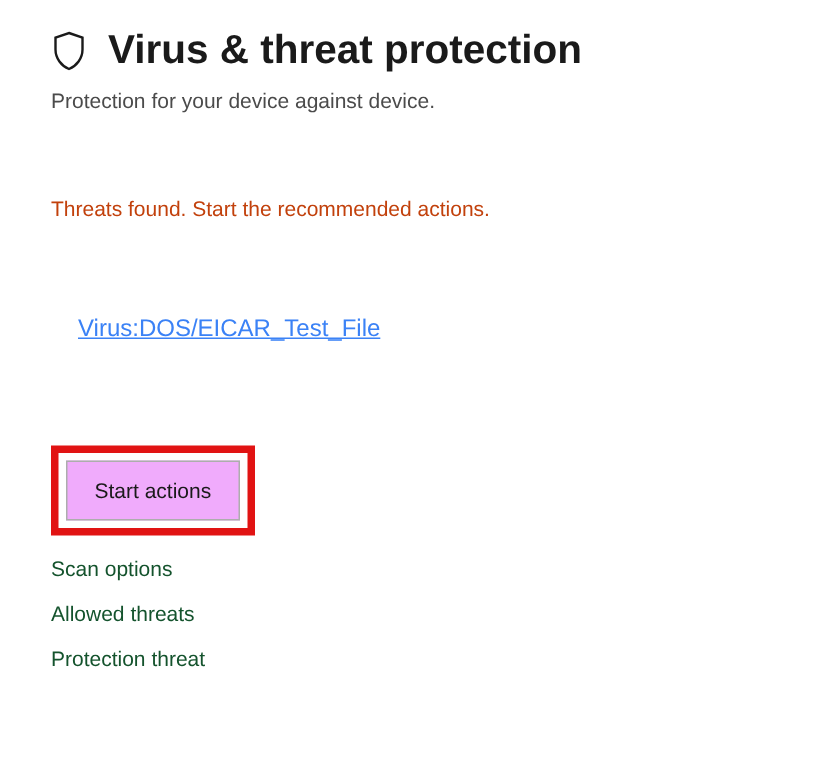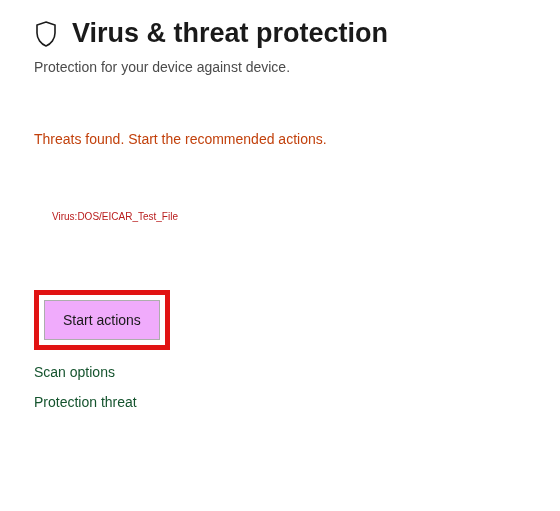--- a/index.html
+++ b/index.html
@@ -16,21 +16,21 @@
     .shield-icon svg { width: 24px; height: 28px; }
     .page-title { font-size: 27px; font-weight: 700; color: #1a1a1a; }
     .page-subtitle { font-size: 14px; color: #4b4b4b; margin-top: 10px; }
     .section { margin-top: 56px; }
     .section-header-row { display: flex; align-items: center; gap: 14px; }
     .history-icon { width: 20px; height: 20px; display: inline-flex; align-items: center; justify-content: center; position: relative; }
     .history-icon svg { width: 20px; height: 20px; }
     .mini-shield { position: absolute; right: -2px; bottom: -2px; width: 11px; height: 12px; }
     .section-title { font-size: 19px; font-weight: 600; }
     .section-subtitle { font-size: 14px; color: #c2410c; margin-top: 8px; }
-    .threat-item { margin-top: 64px; margin-left: 18px; font-size: 10px; color: #b91c1c; }
+    .threat-item { margin-top: 64px; margin-left: 18px; font-size: 16px; color: #3b82f6; text-decoration: underline; }
     .actions { margin-top: 68px; }
     .highlight-box { border: 5px solid #e11313; display: inline-block; padding: 5px; }
     .start-btn {
       font-family: inherit; font-size: 14px;
       background: #f0abfc; border: 1px solid #adadad;
       padding: 11px 18px; cursor: pointer; color: #1a1a1a;
     }
     .links { margin-top: 14px; }
     .link { display: block; font-size: 14px; color: #14532d; margin-top: 14px; cursor: pointer; }
     .link:first-child { margin-top: 0; }
@@ -54,16 +54,17 @@
   <div class="threat-item">
     <span>Virus:DOS/EICAR_Test_File</span>
   </div>
 
   <div class="actions">
     <span class="highlight-box">
       <button class="start-btn">Start actions</button>
     </span>
     <div class="links">
       <a class="link">Scan options</a>
+      <a class="link">Allowed threats</a>
       <a class="link">Protection threat</a>
     </div>
   </div>
 </div>
 
 </body></html>

